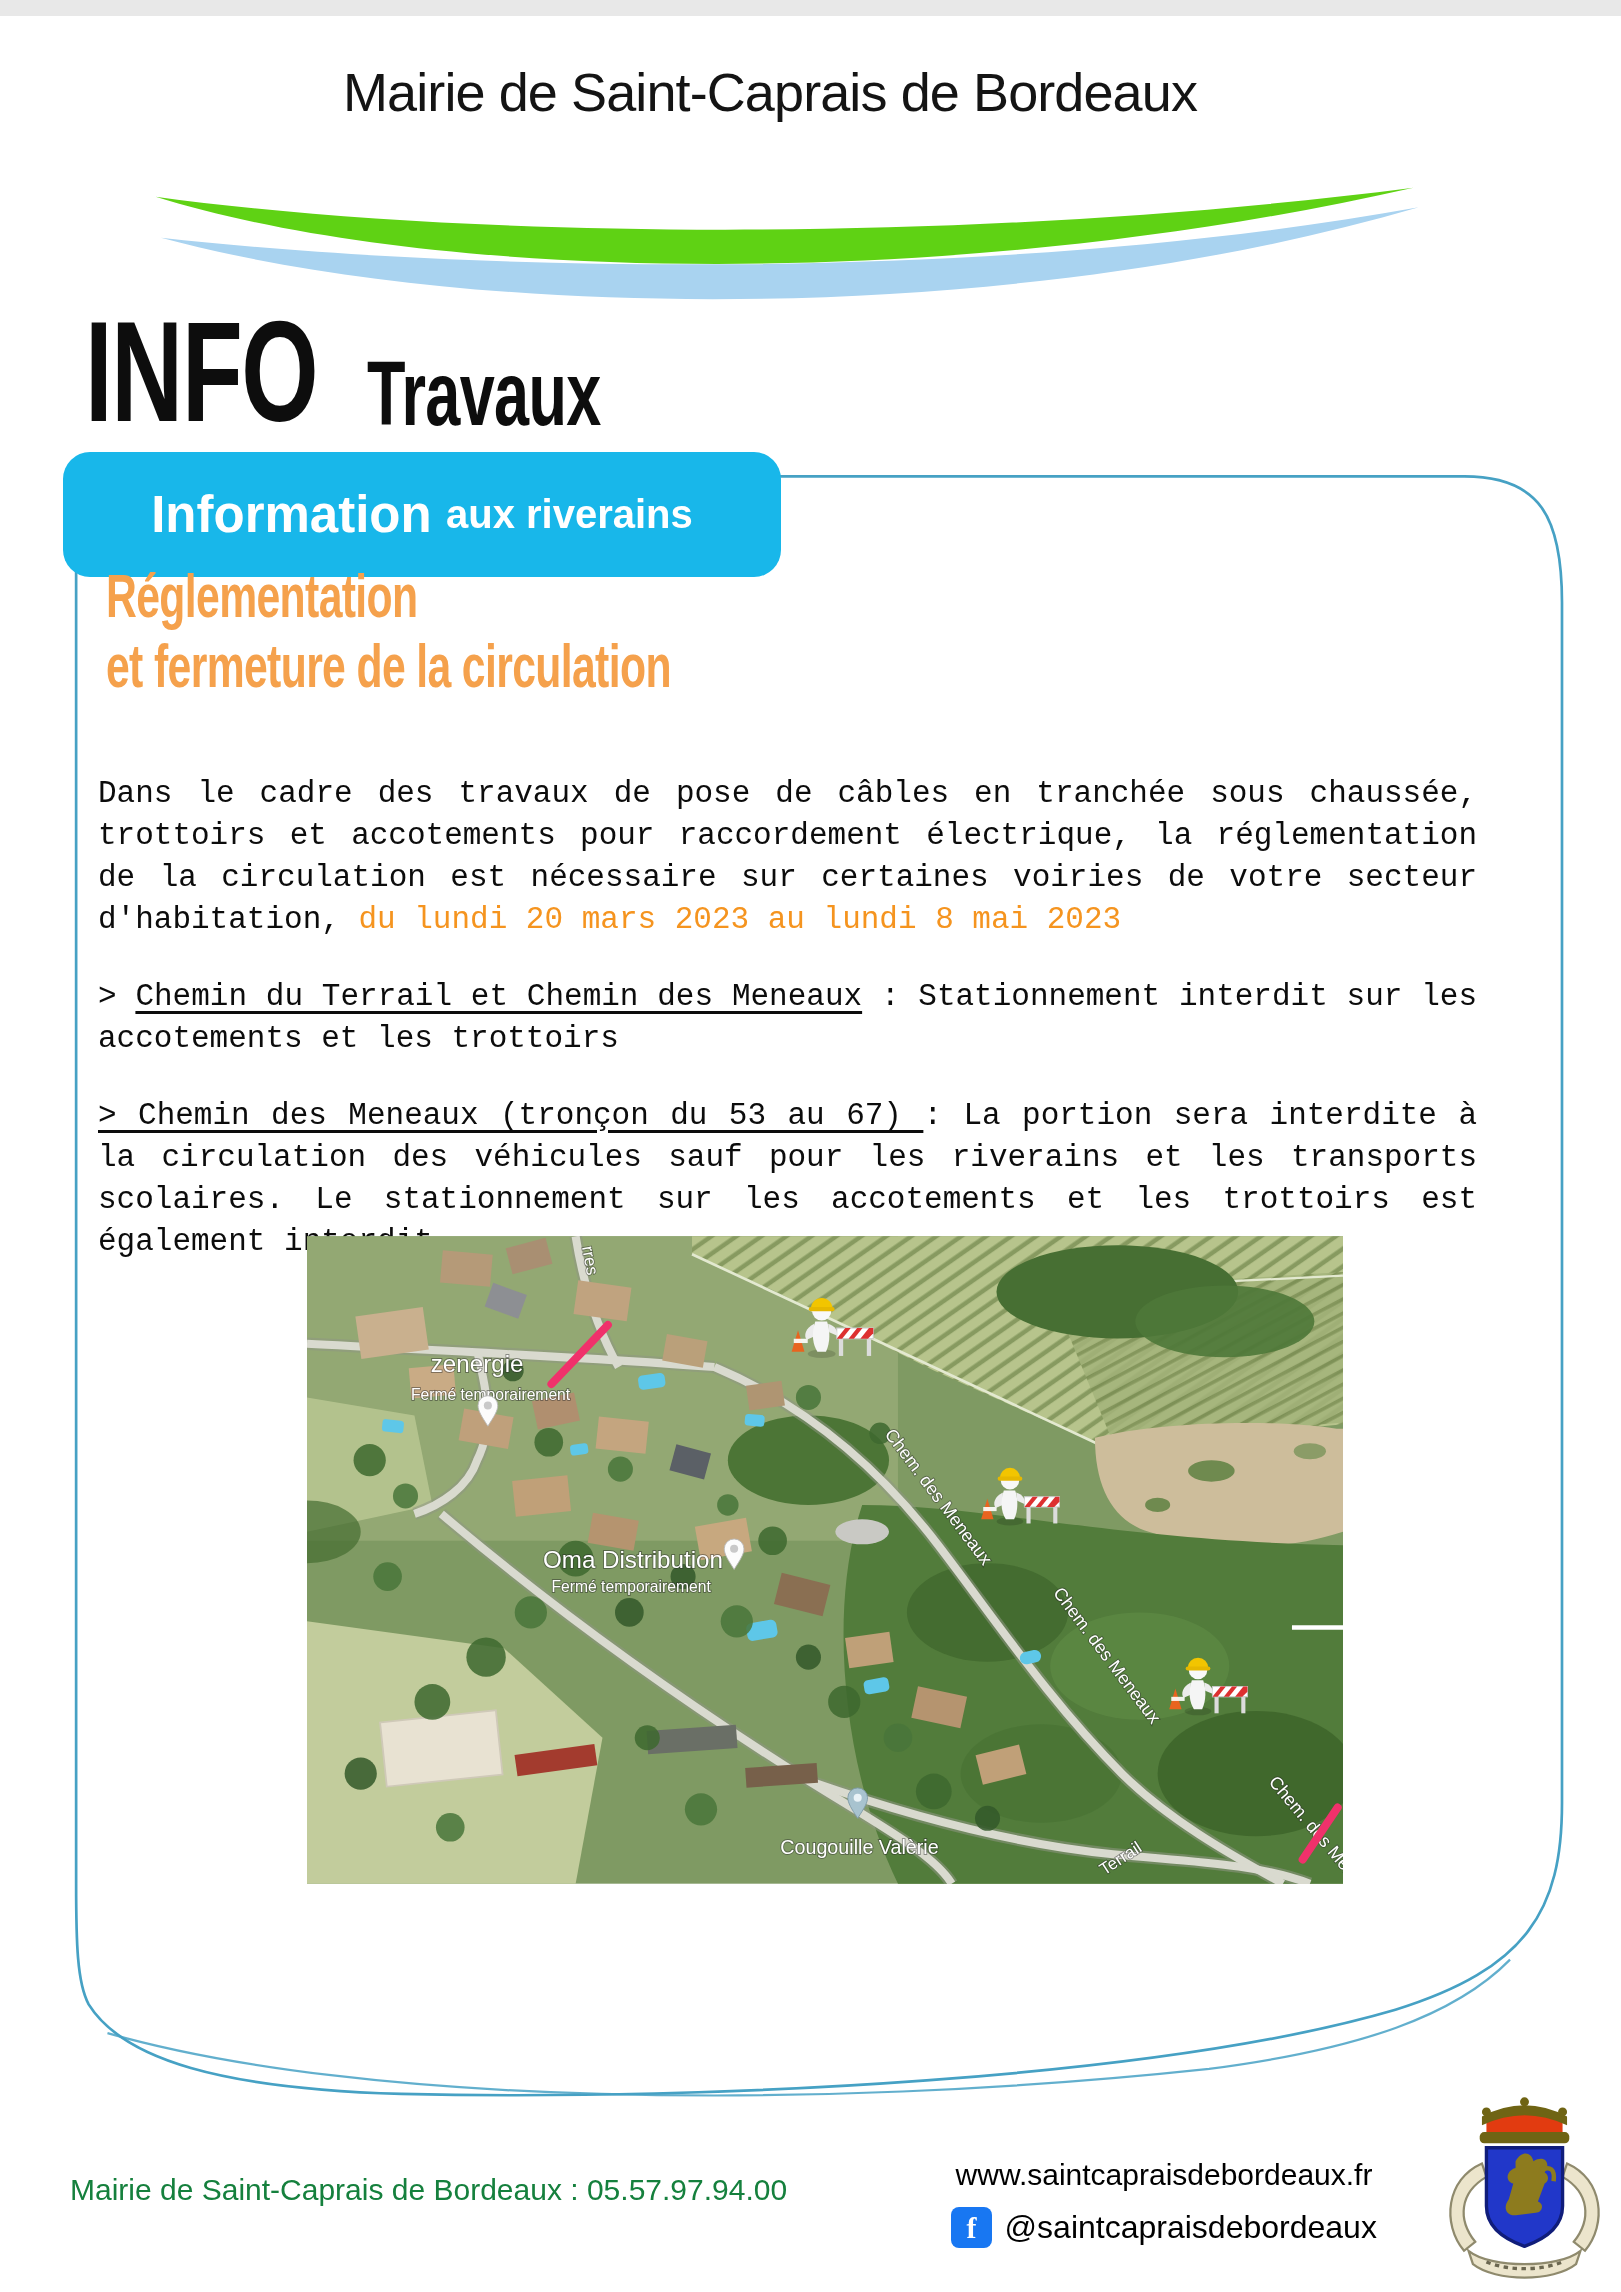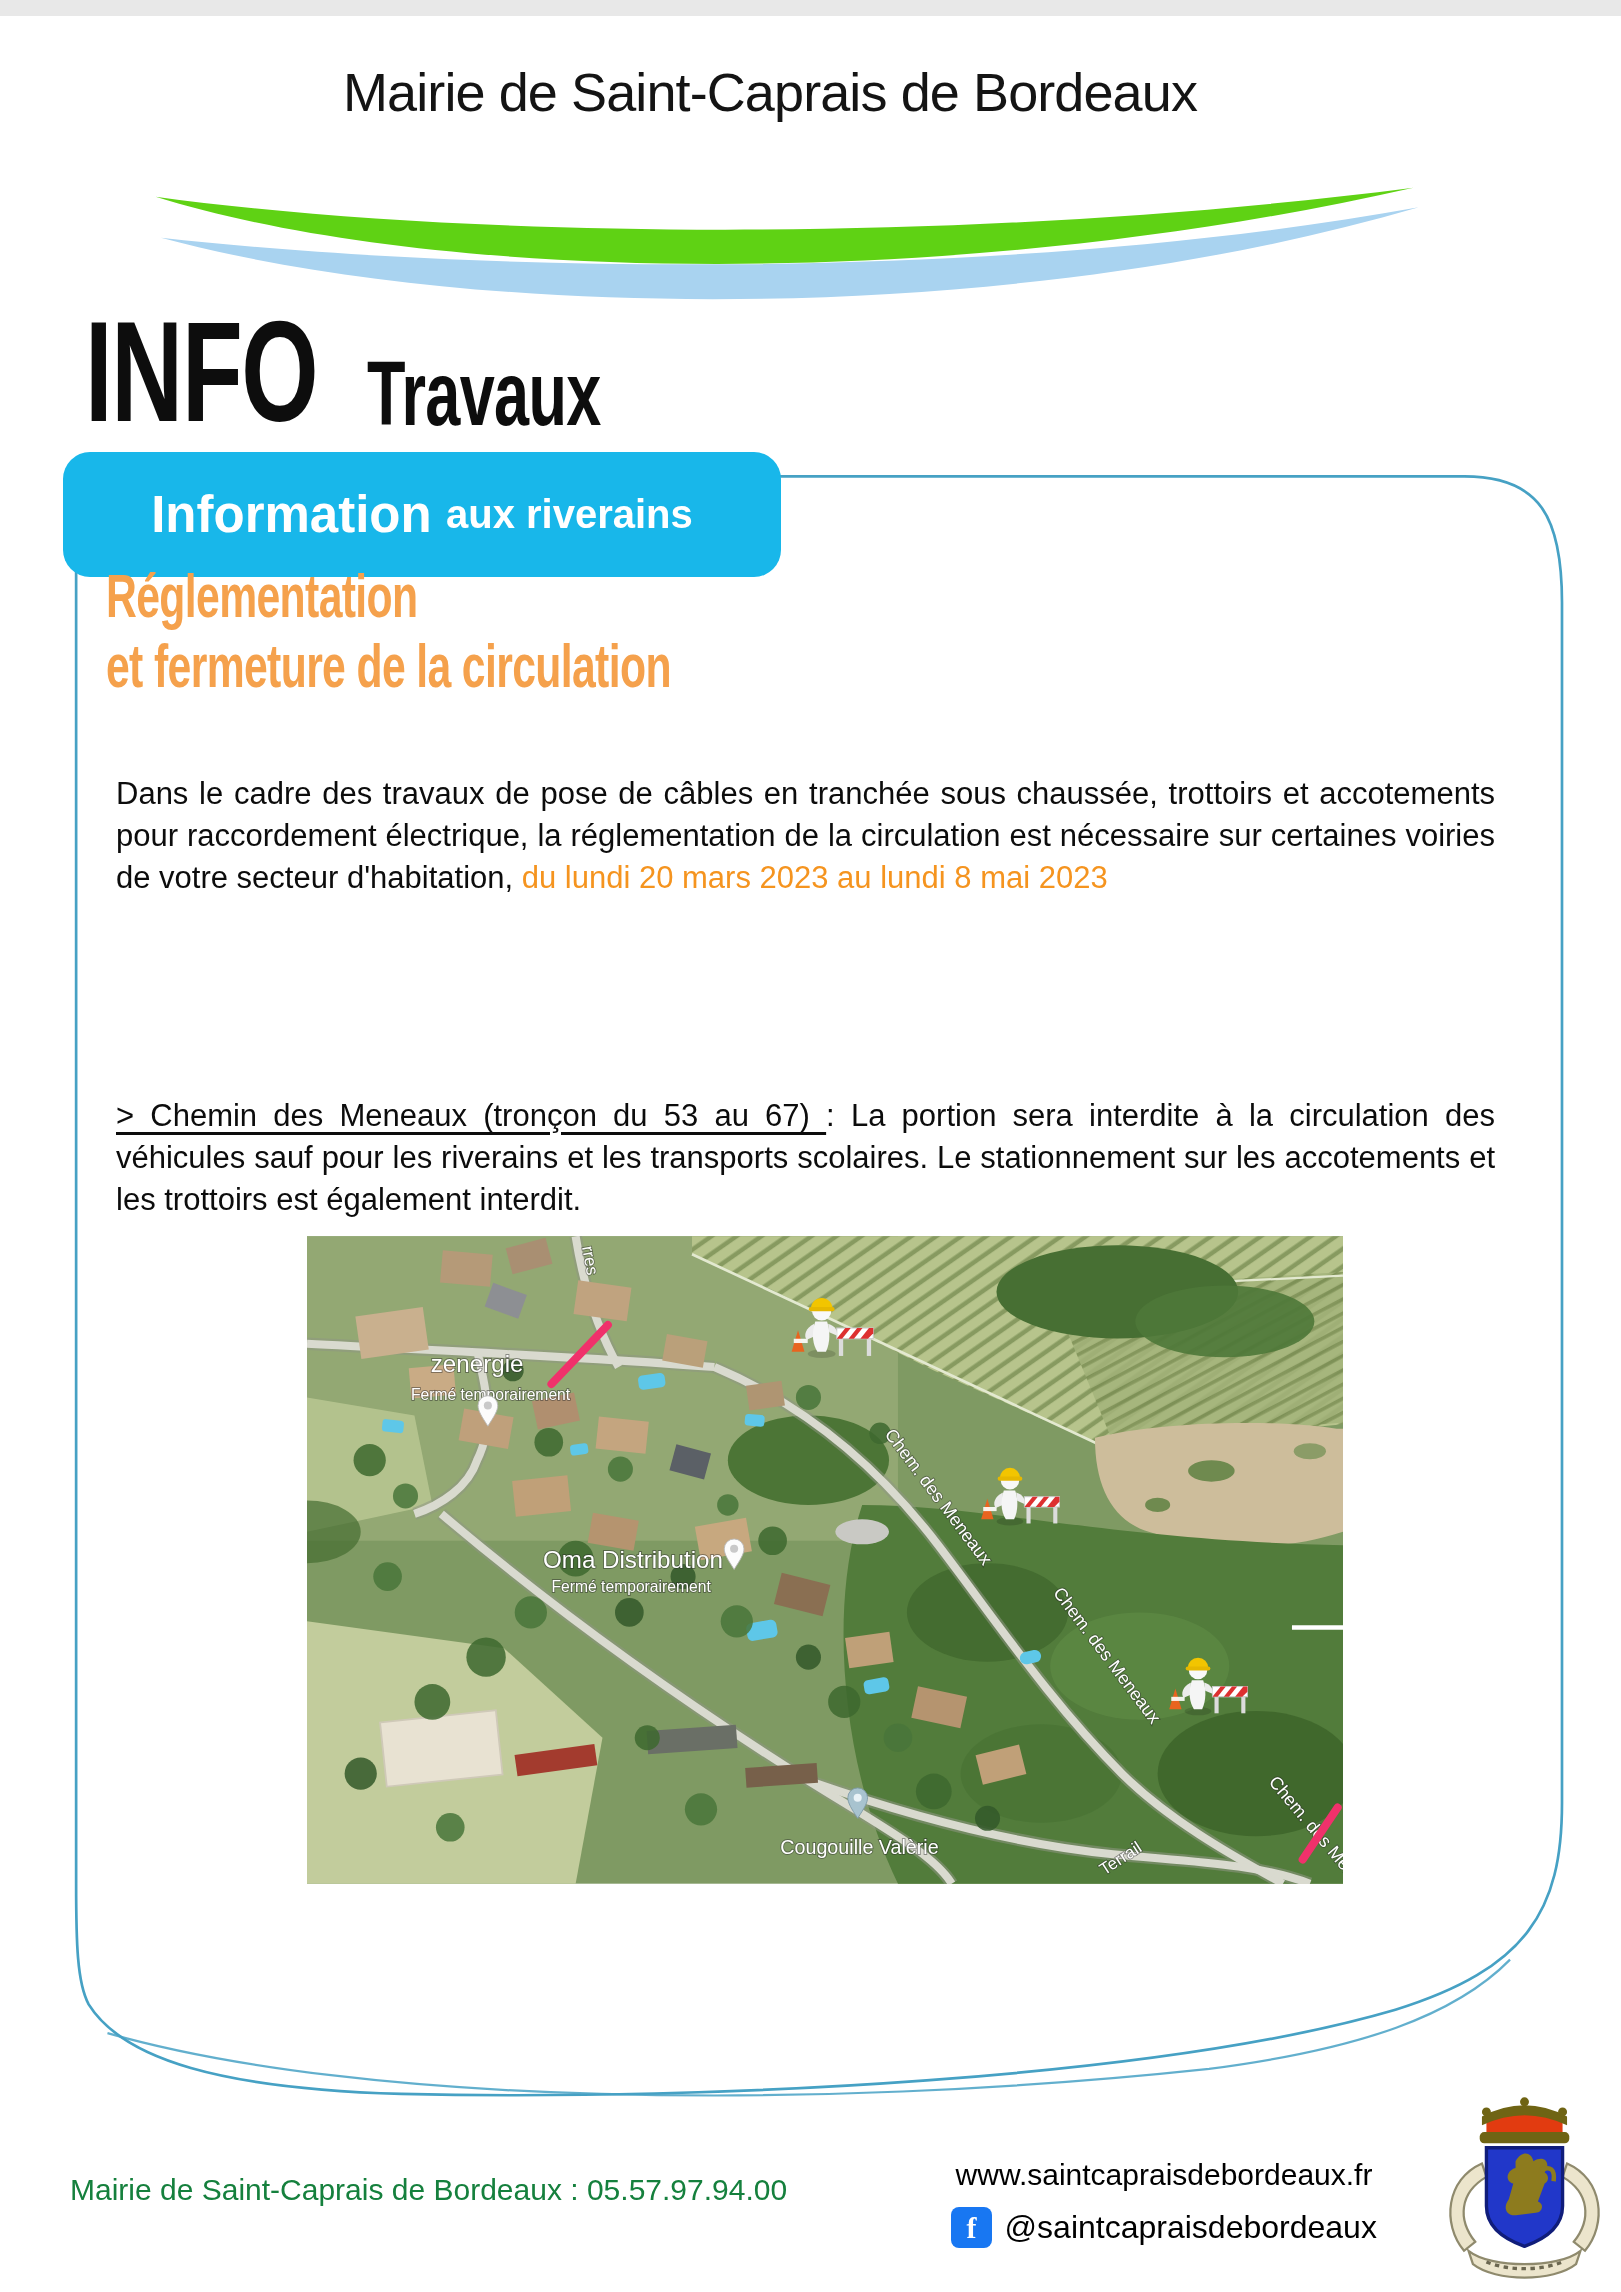--- a/index.html
+++ b/index.html
@@ -22,22 +22,22 @@
   .badge{
     left:63px;top:436px;width:718px;height:125px;border-radius:27px;
     display:flex;align-items:center;justify-content:center;gap:14.3px;color:#fff;
   }
   .badge .b1{font-size:51px;font-weight:700;letter-spacing:0px;}
   .badge .b2{font-size:40px;font-weight:700;}
   
   .oh{left:106px;font-weight:700;font-size:61px;line-height:1;
     transform:scaleX(0.70);transform-origin:left top;letter-spacing:-0.9px;}
   
-  .para{left:116px;width:1379px;font-size:31px;line-height:42px;color:#0c0c0c;
-    text-align:justify;}
+  .para{left:98px;width:1379px;font-size:31px;line-height:42px;color:#0c0c0c;
+    text-align:justify;font-family:Liberation Mono, monospace;}
   .para .u{text-decoration:underline;text-decoration-thickness:2.7px;text-underline-offset:6.3px;}
   .closing{left:134px;width:1336px;font-size:31px;line-height:43px;color:#0c0c0c;text-align:justify;}
   
   .footer-left{left:70px;top:2157px;font-size:30px;color:#15803d;}
   .site-line{left:913px;top:2142px;width:502px;text-align:center;font-size:30px;color:#000;}
   .fb-row{left:913px;top:2191px;width:502px;display:flex;align-items:center;justify-content:center;gap:12.5px;}
   .fb-icon{width:41px;height:41px;border-radius:8px;display:flex;align-items:center;justify-content:center;
     color:#fff;font-size:30px;font-weight:700;font-family:"Liberation Serif",serif;}
   .fb-handle{font-size:32px;color:#000;}
   svg text{font-family:"Liberation Sans",sans-serif;}
@@ -71,20 +71,23 @@
     <span class="b2">aux riverains</span>
   </div>
 
   <div class="abs oh" style="top:550px;color:#f5a14c;">Réglementation</div>
   <div class="abs oh" style="top:620px;color:#f5a14c;">et fermeture de la circulation</div>
 
   <div class="abs para" style="top:757px;">
     <span>Dans le cadre des travaux de pose de câbles en tranchée sous chaussée, trottoirs et accotements pour raccordement électrique, la réglementation de la circulation est nécessaire sur certaines voiries de votre secteur d'habitation,</span><span style="color:#f5941f;"> du lundi 20 mars 2023 au lundi 8 mai 2023</span>
   </div>
 
+  <div class="abs para" style="top:960px;">
+    <span>&gt; </span><span class="u">Chemin du Terrail et Chemin des Meneaux</span><span> : Stationnement interdit sur les accotements et les trottoirs</span>
+  </div>
 
   <div class="abs para" style="top:1079px;">
     <span></span><span class="u">&gt; Chemin des Meneaux (tronçon du 53 au 67) </span><span>: La portion sera interdite à la circulation des véhicules sauf pour les riverains et les transports scolaires. Le stationnement sur les accotements et les trottoirs est également interdit.</span>
   </div>
 
   <svg class="abs" style="left:307px;top:1220px;" width="1036" height="648" viewBox="0 0 1157 723">
     <defs>
       <pattern id="vines" width="16" height="16" patternUnits="userSpaceOnUse" patternTransform="rotate(55)">
         <rect width="16" height="16" fill="#b7c48c"></rect>
         <line x1="3" y1="0" x2="3" y2="16" stroke="#879a60" stroke-width="5"></line>

